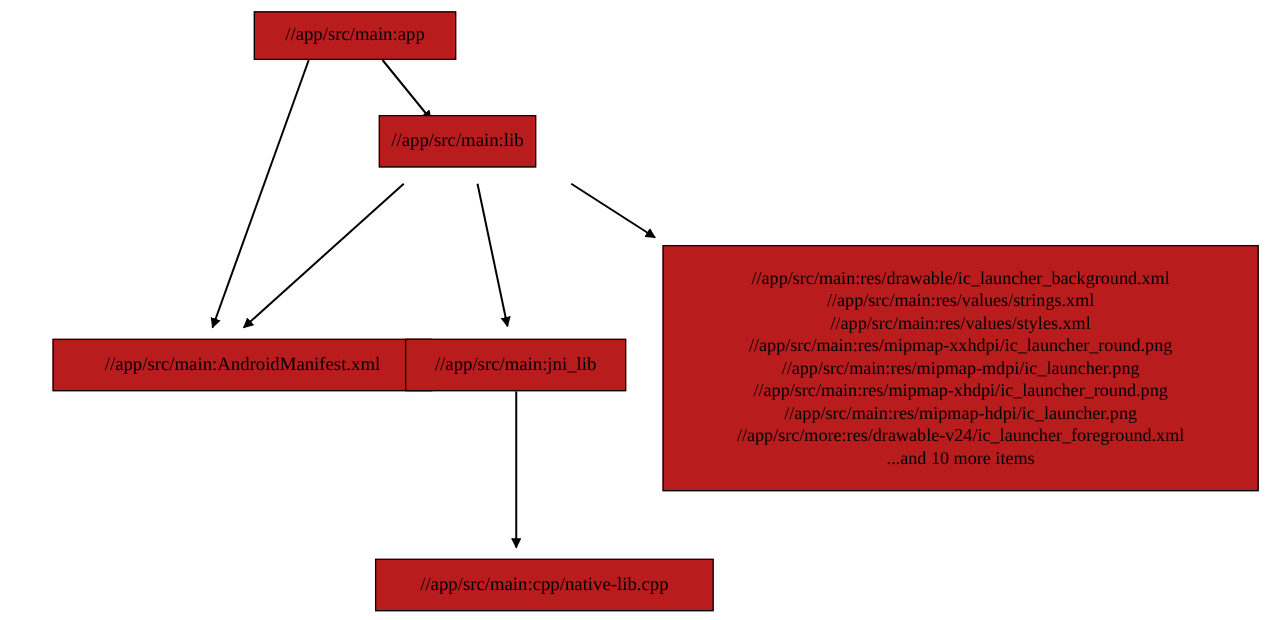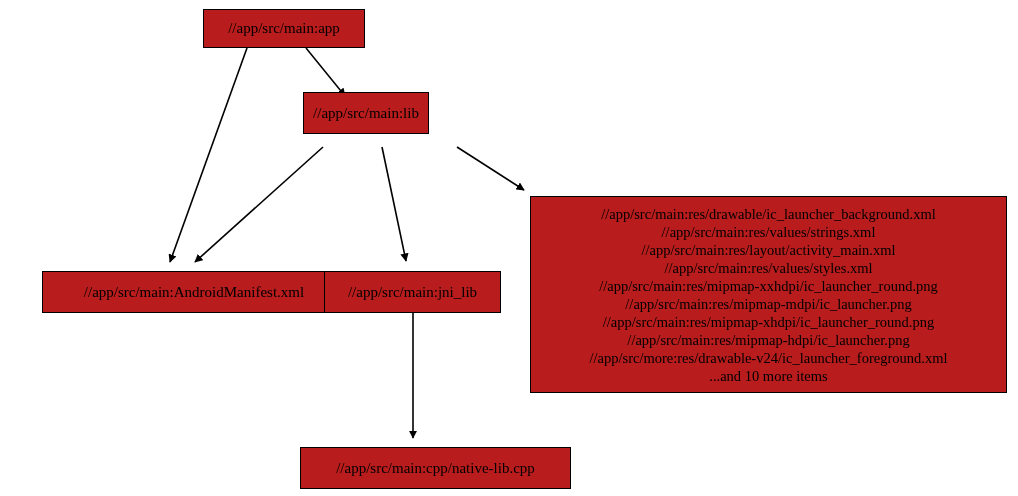--- a/index.html
+++ b/index.html
@@ -101,21 +101,20 @@
   </div>
 
   <div class="graph-node" id="node-cpp" style="left:280px; top:447px; width:271px; height:42px;margin-left:20px;">
     <span class="node-label">//app/src/main:cpp/native-lib.cpp</span>
   </div>
 
   <div class="graph-node multiline" id="node-resources" style="left:530px; top:196px; width:477px; height:197px;">
     <span class="node-label-lines" id="resources-lines">
         <span class="lbl-line">//app/src/main:res/drawable/ic_launcher_background.xml</span>
         <span class="lbl-line">//app/src/main:res/values/strings.xml</span>
-        <span class="lbl-line">//app/src/main:res/layout/activity_main.xml</span>
         <span class="lbl-line">//app/src/main:res/values/styles.xml</span>
         <span class="lbl-line">//app/src/main:res/mipmap-xxhdpi/ic_launcher_round.png</span>
         <span class="lbl-line">//app/src/main:res/mipmap-mdpi/ic_launcher.png</span>
         <span class="lbl-line">//app/src/main:res/mipmap-xhdpi/ic_launcher_round.png</span>
         <span class="lbl-line">//app/src/main:res/mipmap-hdpi/ic_launcher.png</span>
         <span class="lbl-line">//app/src/more:res/drawable-v24/ic_launcher_foreground.xml</span>
         <span class="lbl-line">...and 10 more items</span>
       </span>
   </div>
 

